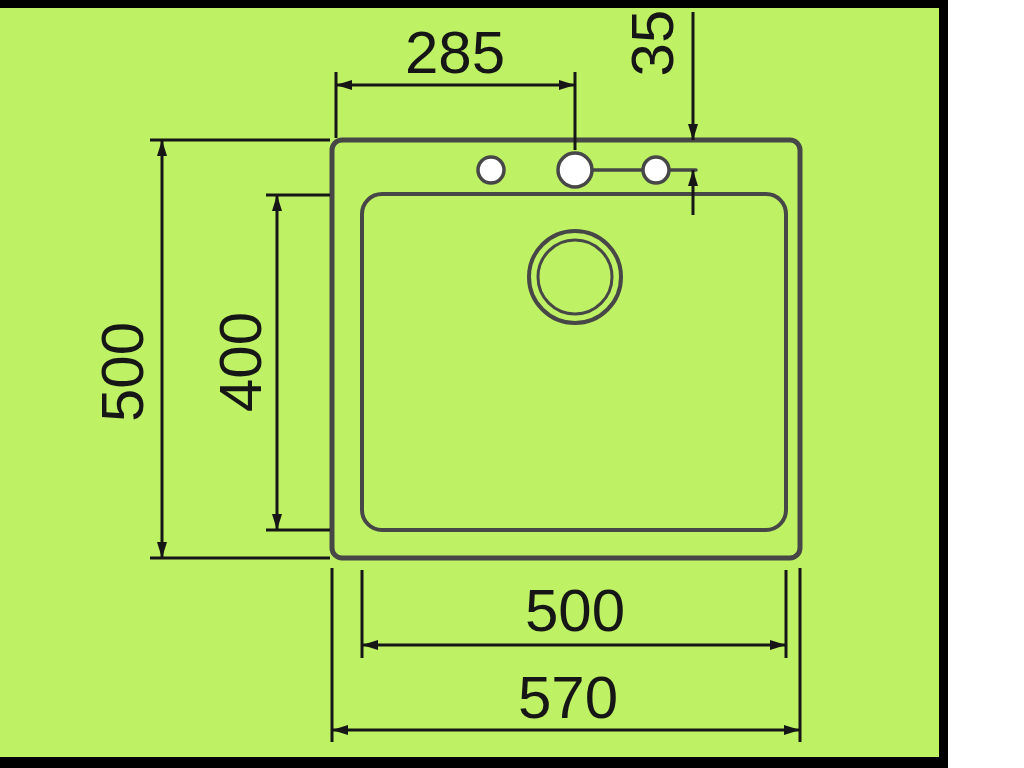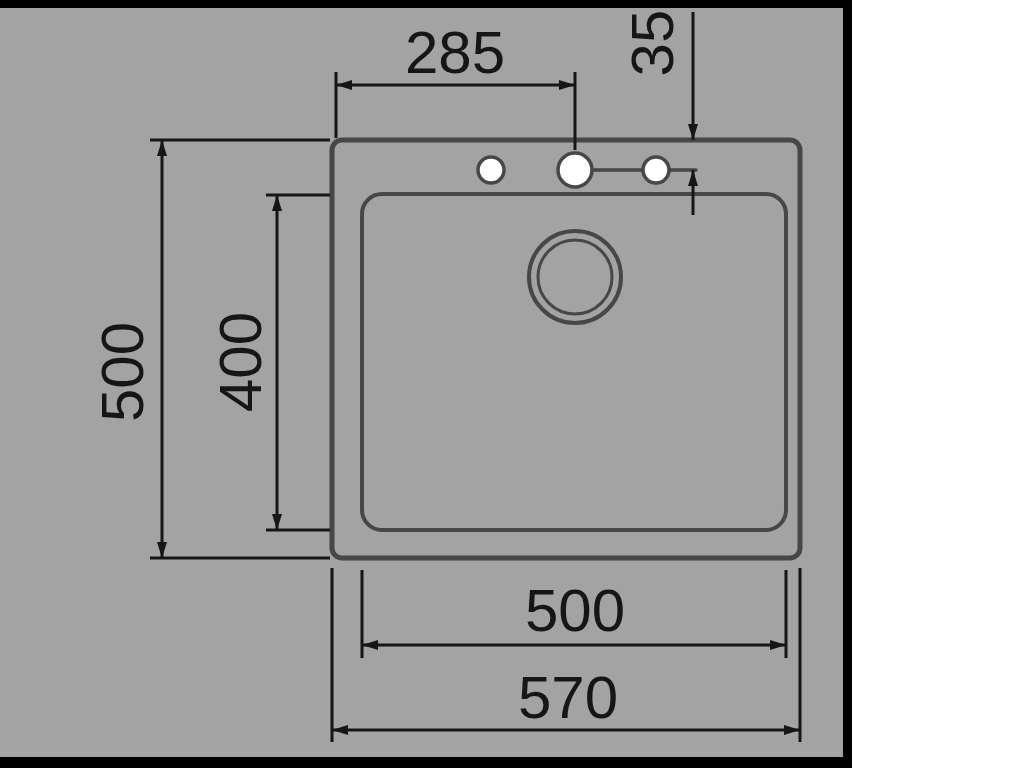--- a/index.html
+++ b/index.html
@@ -2,23 +2,23 @@
 <html><head>
 <meta charset="utf-8">
 <style>
   html, body {
     margin: 0;
     padding: 0;
     background: #ffffff;
   }
   #stage {
     position: relative;
-    width: 852px;
+    width: 948px;
     height: 768px;
-    background: #a3a3a3;
+    background: #bef264;
     overflow: hidden;
     font-family: "Liberation Sans", sans-serif;
     text-decoration: underline;
   }
   .letterbox {
     position: absolute;
     background: #000000;
   }
   #letterbox-top    { left: 0; top: 0; width: 1024px; height: 8px; }
   #letterbox-bottom { left: 0; bottom: 0; width: 1024px; height: 11px; }

